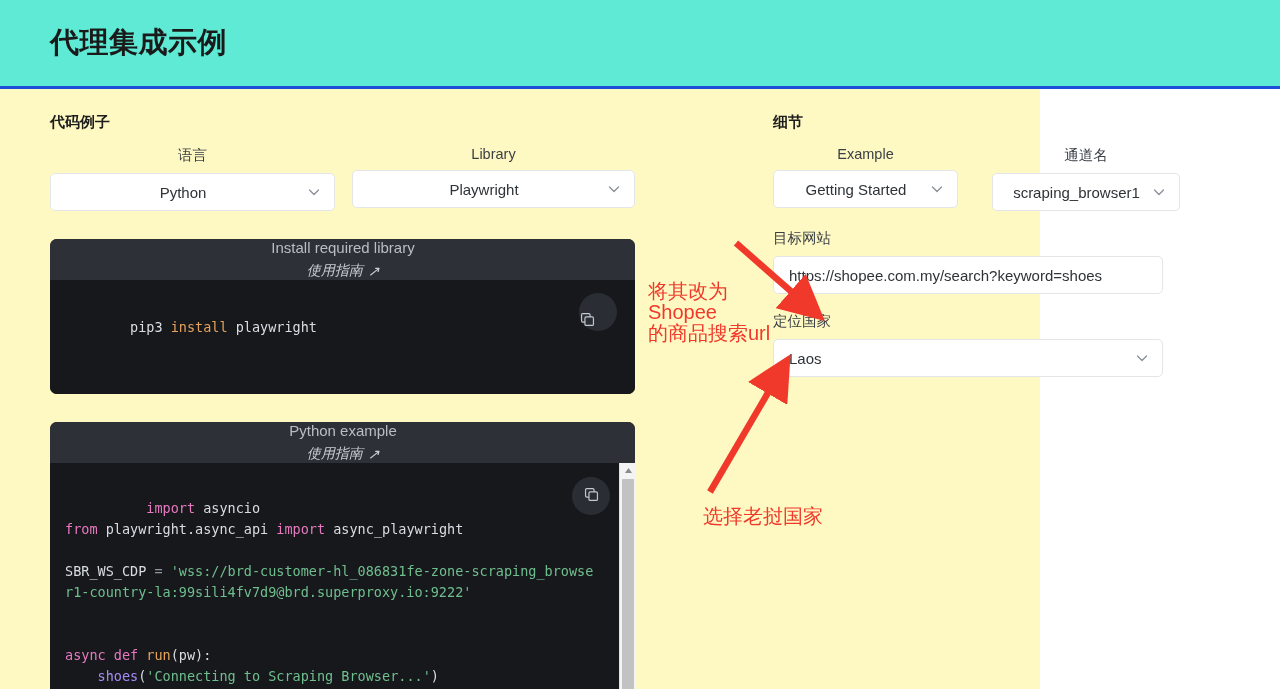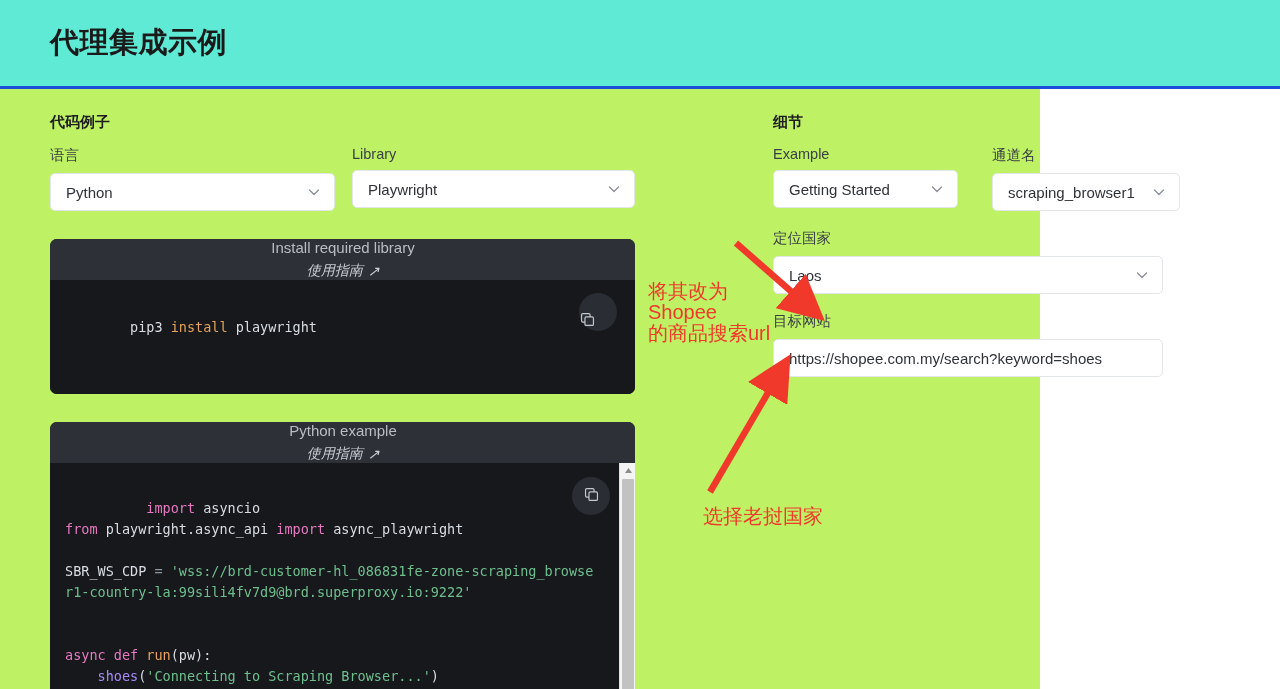--- a/index.html
+++ b/index.html
@@ -25,21 +25,21 @@
     font-weight: bold;
     color: #1a1a1a;
     letter-spacing: 0.5px;
   }
 
   
   .content {
     position: relative;
     width: 1040px;
     height: 600px;
-    background: #bef264;
+    background: #fef9c3;
   }
 
   .col-left  { position: absolute; left: 50px;  top: 24px; width: 585px; }
   .col-right { position: absolute; left: 773px; top: 24px; width: 390px; }
 
   .section-heading {
     font-size: 15px;
     font-weight: bold;
     color: #1d1d1d;
     margin: 0 0 14px 0;
@@ -66,21 +66,21 @@
     width: 100%;
   }
   .select-box .value { flex: 1; white-space: nowrap; overflow: hidden; text-overflow: ellipsis; }
   .chev {
     width: 16px; height: 16px;
     flex: 0 0 16px;
     margin-left: 6px;
   }
   .chev svg { display: block; }
 
-  .row2 { display: flex; gap: 17px; }
+  .row2 { display: flex; gap: 17px; text-align: center; }
   .row2 > div { flex: 1; }
 
   
   .lang-field { width: 285px; flex: 0 0 285px !important; }
   .lib-field  { width: 283px; flex: 0 0 283px !important; }
 
   
   .example-field { width: 185px; flex: 0 0 185px !important; }
   .channel-field { width: 188px; flex: 0 0 188px !important; margin-left: 17px; }
 
@@ -317,35 +317,35 @@
           <span class="chev">
             <svg width="16" height="16" viewBox="0 0 16 16">
                 <path d="M3.5 6 L8 10.5 L12.5 6" fill="none" stroke="#8a9098" stroke-width="1.3" stroke-linecap="round" stroke-linejoin="round"></path>
               </svg>
           </span>
         </div>
       </div>
     </div>
 
     <div class="field-block">
+      <span class="field-label">目标网站</span>
+      <input class="text-input" type="text" value="https://shopee.com.my/search?keyword=shoes" style="">
+    </div>
+
+    <div class="field-block">
       <span class="field-label">定位国家</span>
       <div class="select-box">
         <span class="value">Laos</span>
         <span class="chev">
           <svg width="16" height="16" viewBox="0 0 16 16">
               <path d="M3.5 6 L8 10.5 L12.5 6" fill="none" stroke="#8a9098" stroke-width="1.3" stroke-linecap="round" stroke-linejoin="round"></path>
             </svg>
         </span>
       </div>
     </div>
-
-    <div class="field-block">
-      <span class="field-label">目标网站</span>
-      <input class="text-input" type="text" value="https://shopee.com.my/search?keyword=shoes" style="">
-    </div>
   </div>
 
   <div class="annot annot-url">将其改为Shopee
 的商品搜索url</div>
   <div class="annot annot-country">选择老挝国家</div>
 
   <svg class="arrow-svg" style="left:730px; top:130px;" width="140" height="120" viewBox="0 0 140 120">
     <defs>
       <marker id="ah1" markerWidth="7" markerHeight="7" refX="5.6" refY="3.5" orient="auto">
         <path d="M0,0 L7,3.5 L0,7 z" fill="#f0392b"></path>

